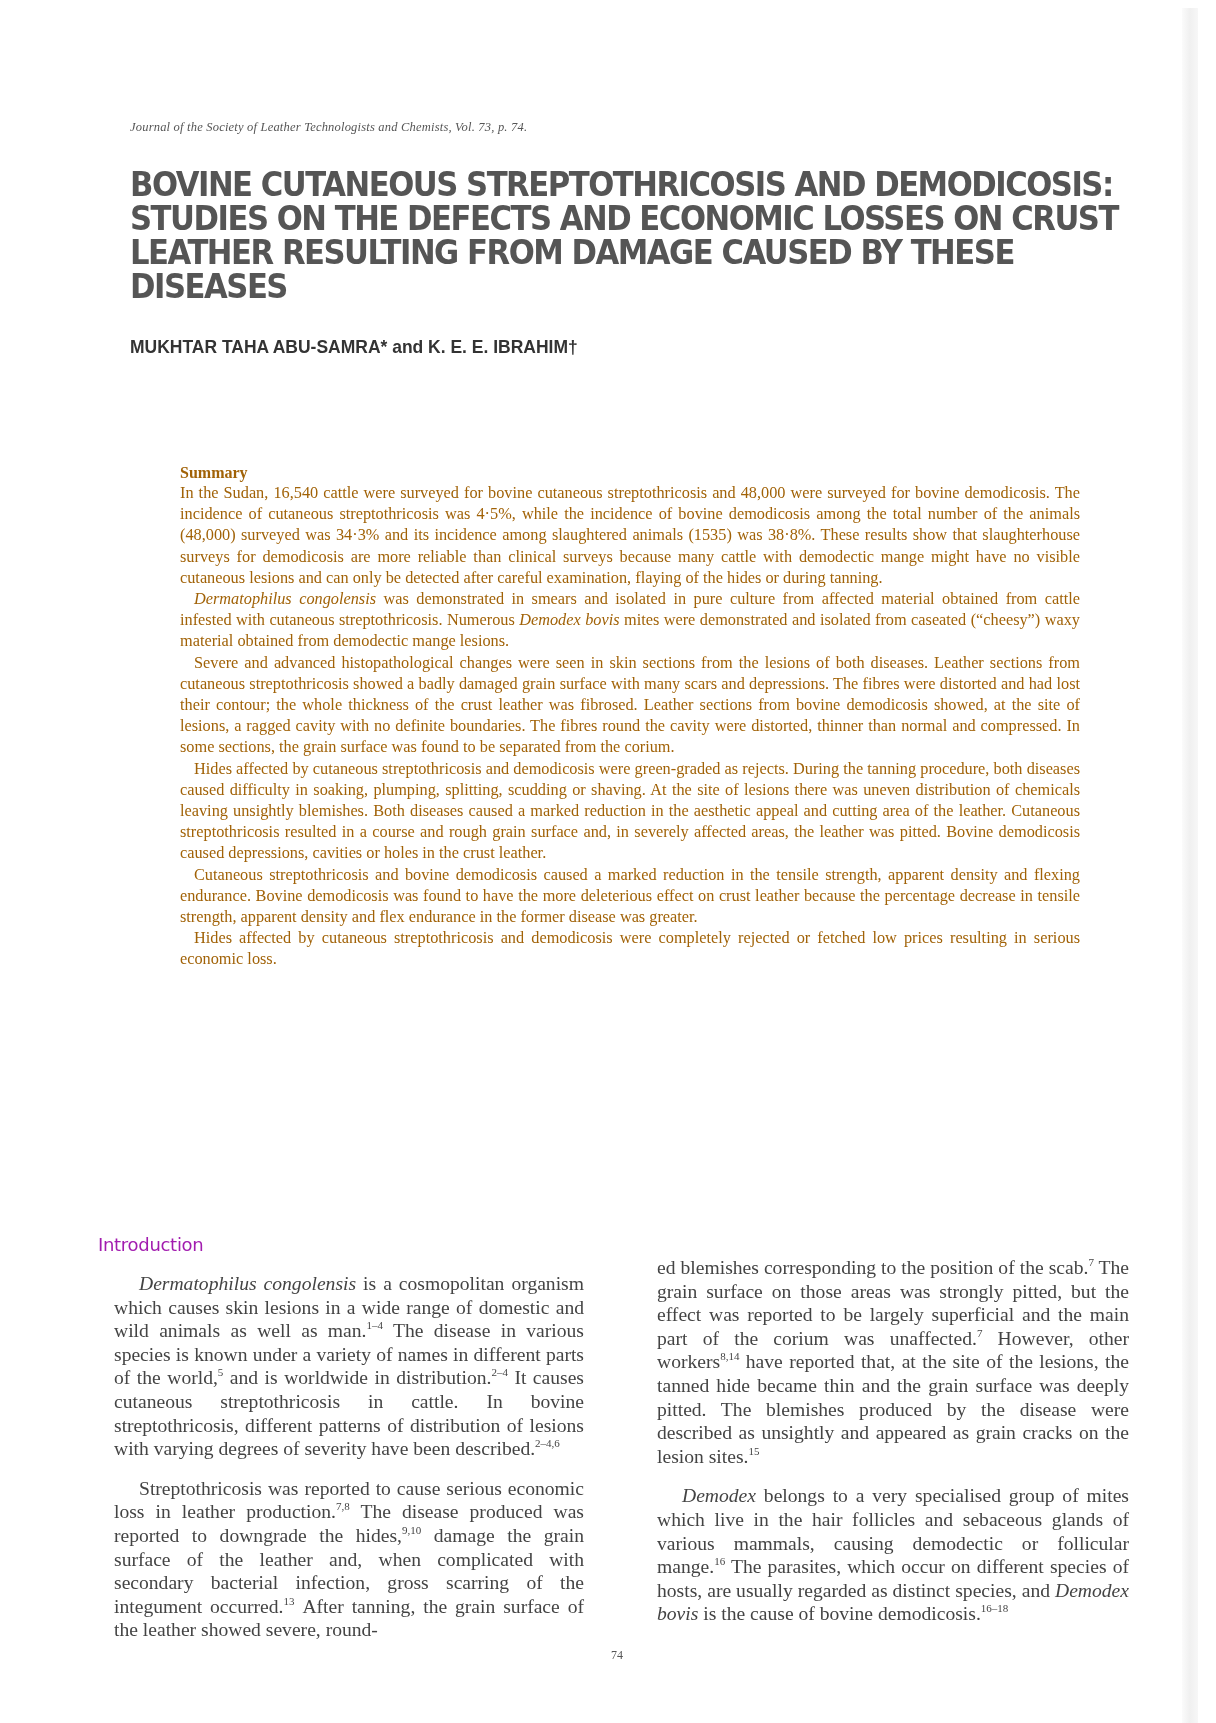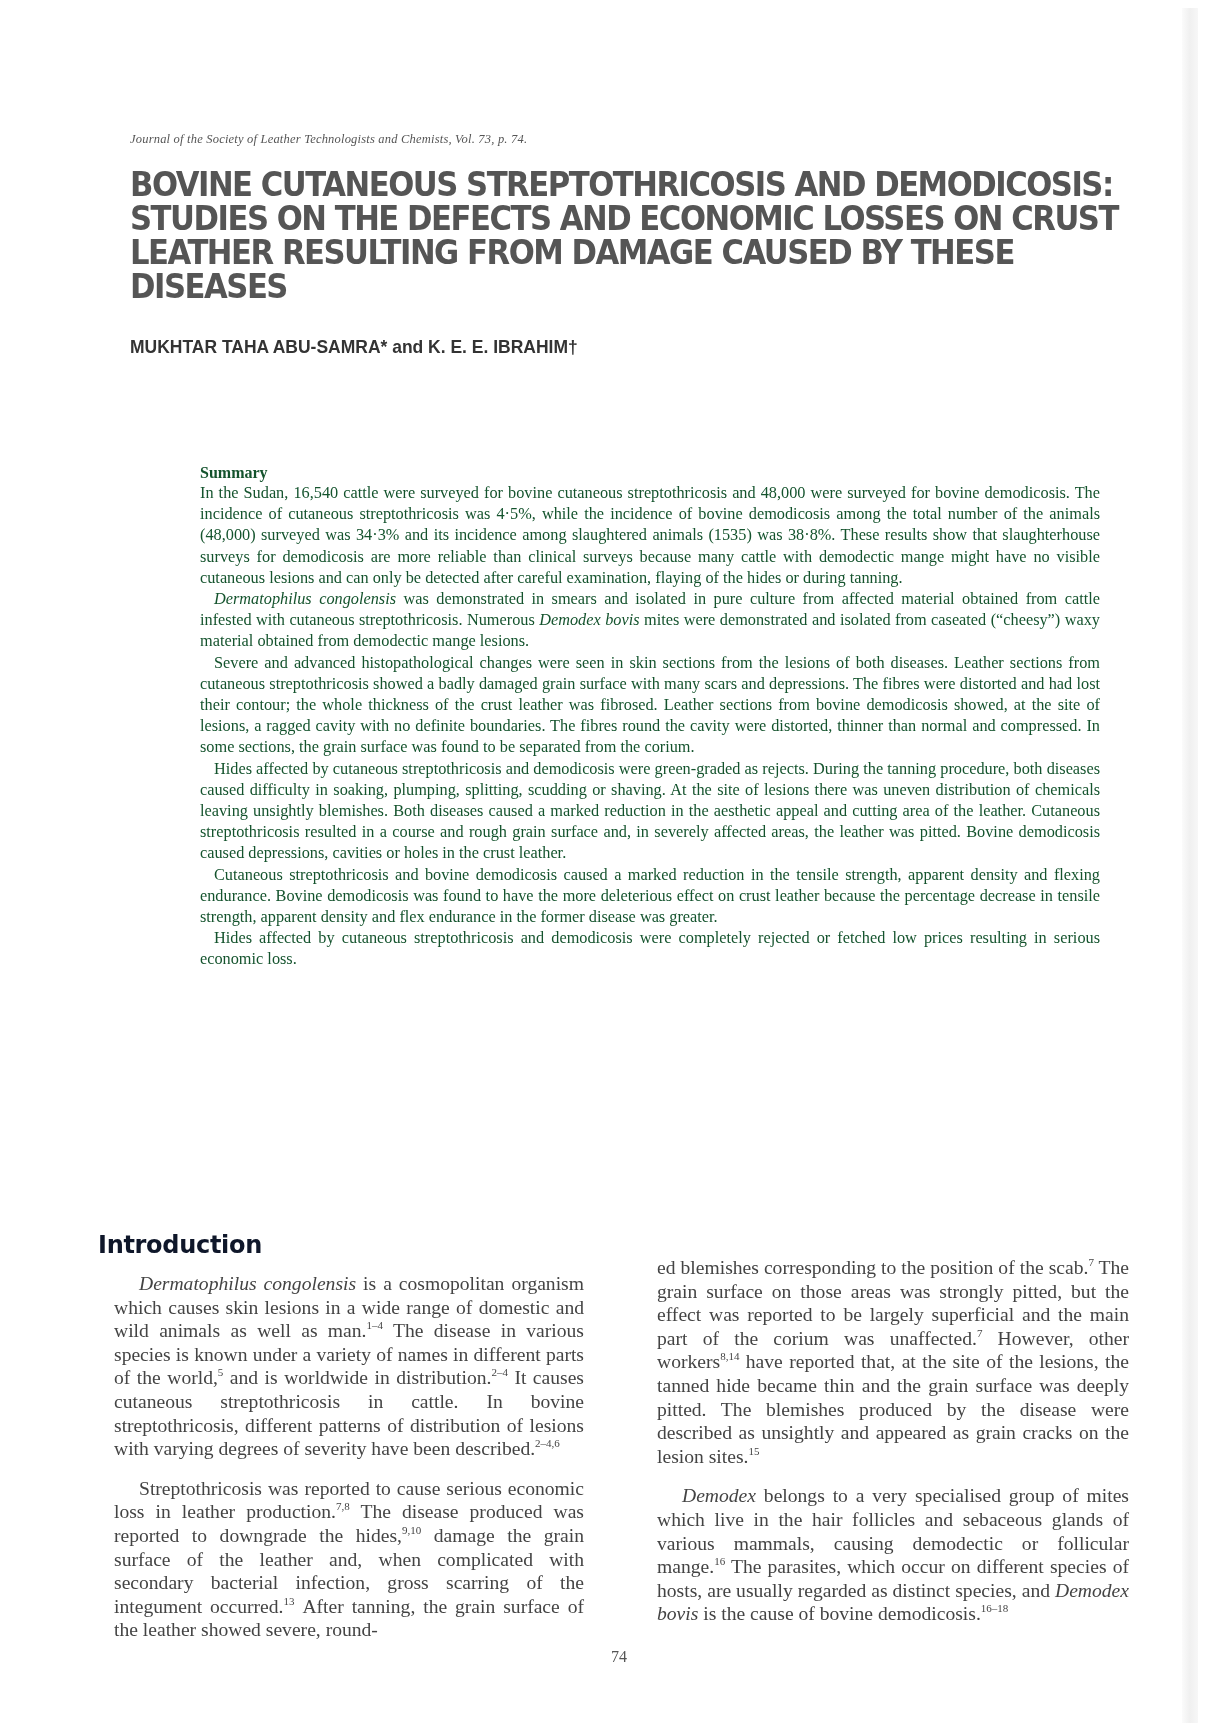--- a/index.html
+++ b/index.html
@@ -1,45 +1,45 @@
 <!DOCTYPE html>
 <html><head>
 <meta charset="utf-8">
 <style>
   html, body { margin: 0; padding: 0; background: #ffffff; }
   body { width: 1216px; height: 1723px; position: relative; overflow: hidden; color: #3a3a3a; }
   .edge-strip { position: absolute; top: 8px; right: 18px; width: 16px; height: 1715px;
     background: linear-gradient(to right, #fbfbfb, #f0f0f0, #f7f7f7); }
-  .running-head { position: absolute; left: 130px; top: 132px; font-family: "Liberation Serif", serif;
+  .running-head { position: absolute; left: 130px; top: 120px; font-family: "Liberation Serif", serif;
     font-style: italic; font-size: 12.5px; color: #555; letter-spacing: 0.2px; }
   .title { position: absolute; left: 130px; top: 168px; width: 1010px; margin: 0;
     font-family: "DejaVu Sans", sans-serif; font-weight: bold; font-size: 33px; line-height: 34px;
     color: #555; letter-spacing: -1.6px; transform: scaleX(0.93); transform-origin: left top; }
   .title span { display: block; white-space: nowrap; }
   .authors { position: absolute; left: 130px; top: 336px; font-family: "Liberation Sans", sans-serif;
     font-weight: bold; font-size: 19px; color: #333; letter-spacing: 0px; transform: scaleX(0.92); transform-origin: left top; }
   .affil { position: absolute; left: 130px; top: 364px; width: 1000px; font-family: "Liberation Serif", serif;
     font-style: italic; font-size: 18.5px; line-height: 22px; color: #444; }
-  .summary { position: absolute; left: 200px; top: 464px; width: 900px; font-family: "Liberation Serif", serif;
-    font-size: 16.3px; line-height: 21.2px; color: #14532d; text-align: justify; }
+  .summary { position: absolute; left: 180px; top: 464px; width: 900px; font-family: "Liberation Serif", serif;
+    font-size: 16.3px; line-height: 21.2px; color: #a16207; text-align: justify; }
   .summary h3 { margin: 0; font-size: 16px; font-weight: bold; line-height: 18px; }
   .summary p { margin: 0; }
   .summary p.ind { text-indent: 14px; }
   .col { position: absolute; top: 1240px; width: 502px; font-family: "Liberation Serif", serif;
     font-size: 19.6px; line-height: 23.6px; color: #444; text-align: justify; }
   .col p { margin: 16px; }
   .col p.ind { text-indent: 25px; }
   .col-left { left: 98px; top: 1234px; }
   .col-right { left: 641px; top: 1240px; width: 504px; }
-  .col h2 { margin: 0 0 10px 0; font-family: "DejaVu Sans", sans-serif; font-weight: bold; font-size: 24px;
-    color: #0f172a; letter-spacing: -0.3px; line-height: 22px; }
+  .col h2 { margin: 0 0 10px 0; font-family: "DejaVu Sans", sans-serif; font-weight: normal; font-size: 18px;
+    color: #a21caf; letter-spacing: -0.3px; line-height: 22px; }
   sup { font-size: 11px; line-height: 0; }
   i { font-style: italic; }
   .page-number { position: absolute; left: 611px; top: 1648px; font-family: "Liberation Serif", serif;
-    font-size: 16px; color: #555; }
+    font-size: 12px; color: #555; }
 </style>
 </head>
 <body>
 
 <div class="edge-strip"></div>
 
 <div class="running-head">Journal of the Society of Leather Technologists and Chemists, Vol. 73, p. 74.</div>
 
 <h1 class="title">
   <span>BOVINE CUTANEOUS STREPTOTHRICOSIS AND DEMODICOSIS:</span>

